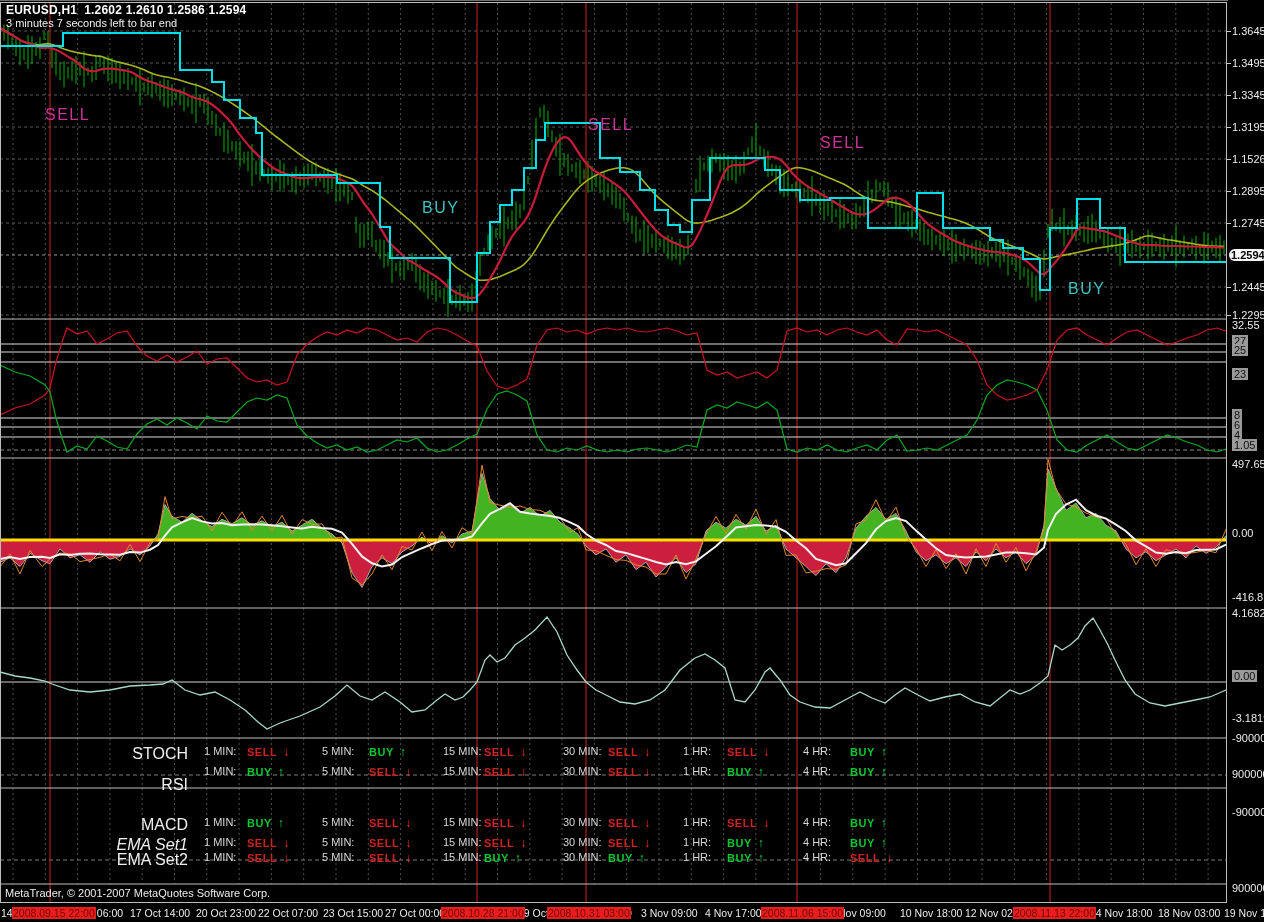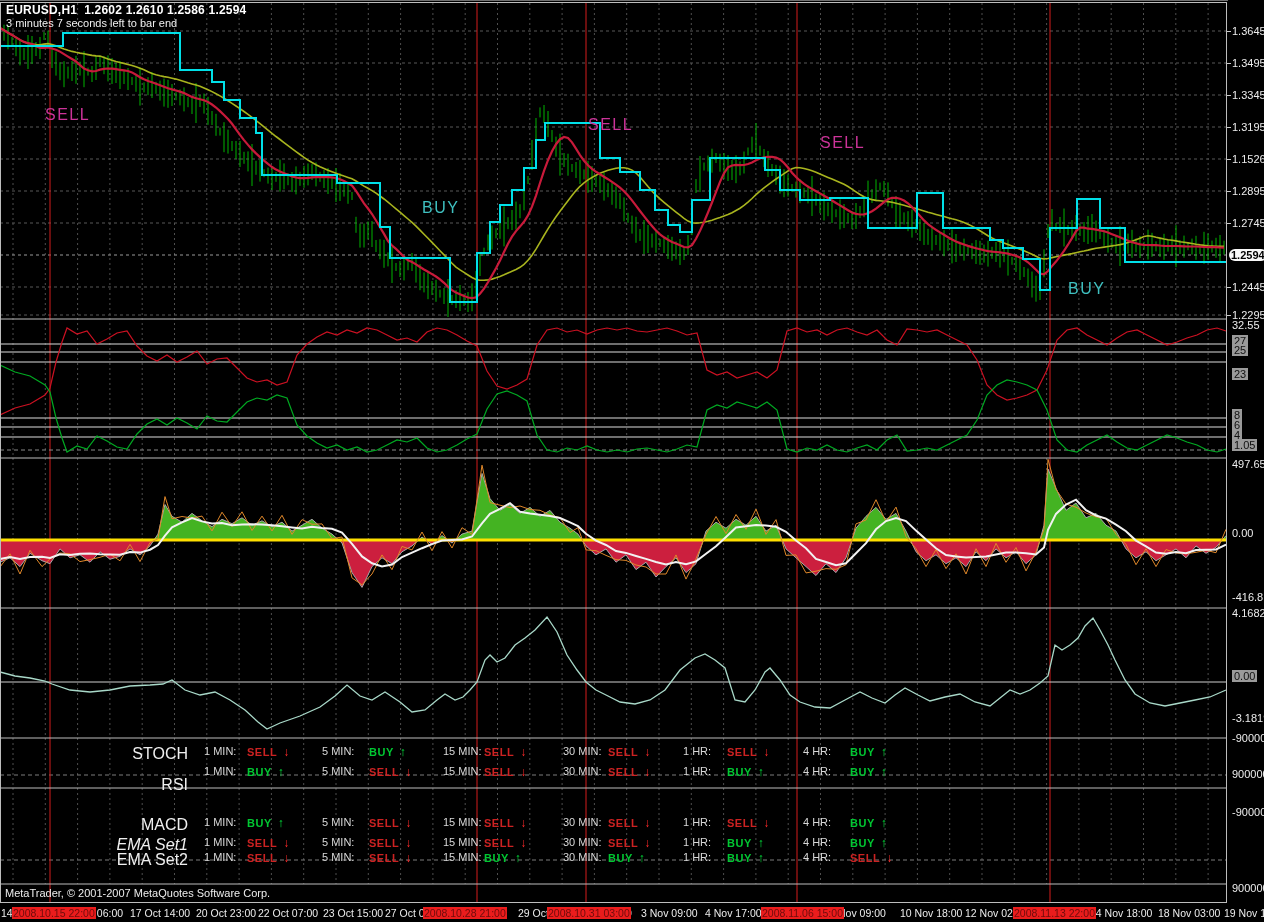--- a/index.html
+++ b/index.html
@@ -229,28 +229,28 @@
       <div class="axlabel " style="top: 712px;">-3.1819</div>
       <div class="axlabel axbox-gray" style="top: 670px;">0.00</div>
       <div class="axlabel " style="top: 732px;">-9000000</div>
       <div class="axlabel " style="top: 768px;">9000000</div>
       <div class="axlabel " style="top: 806px;">-9000000</div>
       <div class="axlabel " style="top: 882px;">9000000</div>
     </div>
 
   <div id="timeline">
       <div class="tl-item" style="left: 1px;">14</div>
-      <div class="tl-item hl" style="left: 12px;">2008.10.15 22:00</div>
+      <div class="tl-item hl" style="left: 12px;">2008.09.15 22:00</div>
       <div class="tl-item" style="left: 91px;">t 06:00</div>
       <div class="tl-item" style="left: 130px;">17 Oct 14:00</div>
       <div class="tl-item" style="left: 196px;">20 Oct 23:00</div>
       <div class="tl-item" style="left: 258px;">22 Oct 07:00</div>
       <div class="tl-item" style="left: 323px;">23 Oct 15:00</div>
       <div class="tl-item" style="left: 385px;">27 Oct 00:00</div>
-      <div class="tl-item hl" style="left: 423px;">2008.10.28 21:00</div>
+      <div class="tl-item hl" style="left: 441px;">2008.10.28 21:00</div>
       <div class="tl-item" style="left: 518px;">29 Oct</div>
       <div class="tl-item hl" style="left: 547px;">2008.10.31 03:00</div>
       <div class="tl-item" style="left: 626px;">0</div>
       <div class="tl-item" style="left: 641px;">3 Nov 09:00</div>
       <div class="tl-item" style="left: 705px;">4 Nov 17:00</div>
       <div class="tl-item hl" style="left: 761px;">2008.11.06 15:00</div>
       <div class="tl-item" style="left: 838px;">Nov 09:00</div>
       <div class="tl-item" style="left: 900px;">10 Nov 18:00</div>
       <div class="tl-item" style="left: 965px;">12 Nov 02:0</div>
       <div class="tl-item hl" style="left: 1013px;">2008.11.13 22:00</div>

